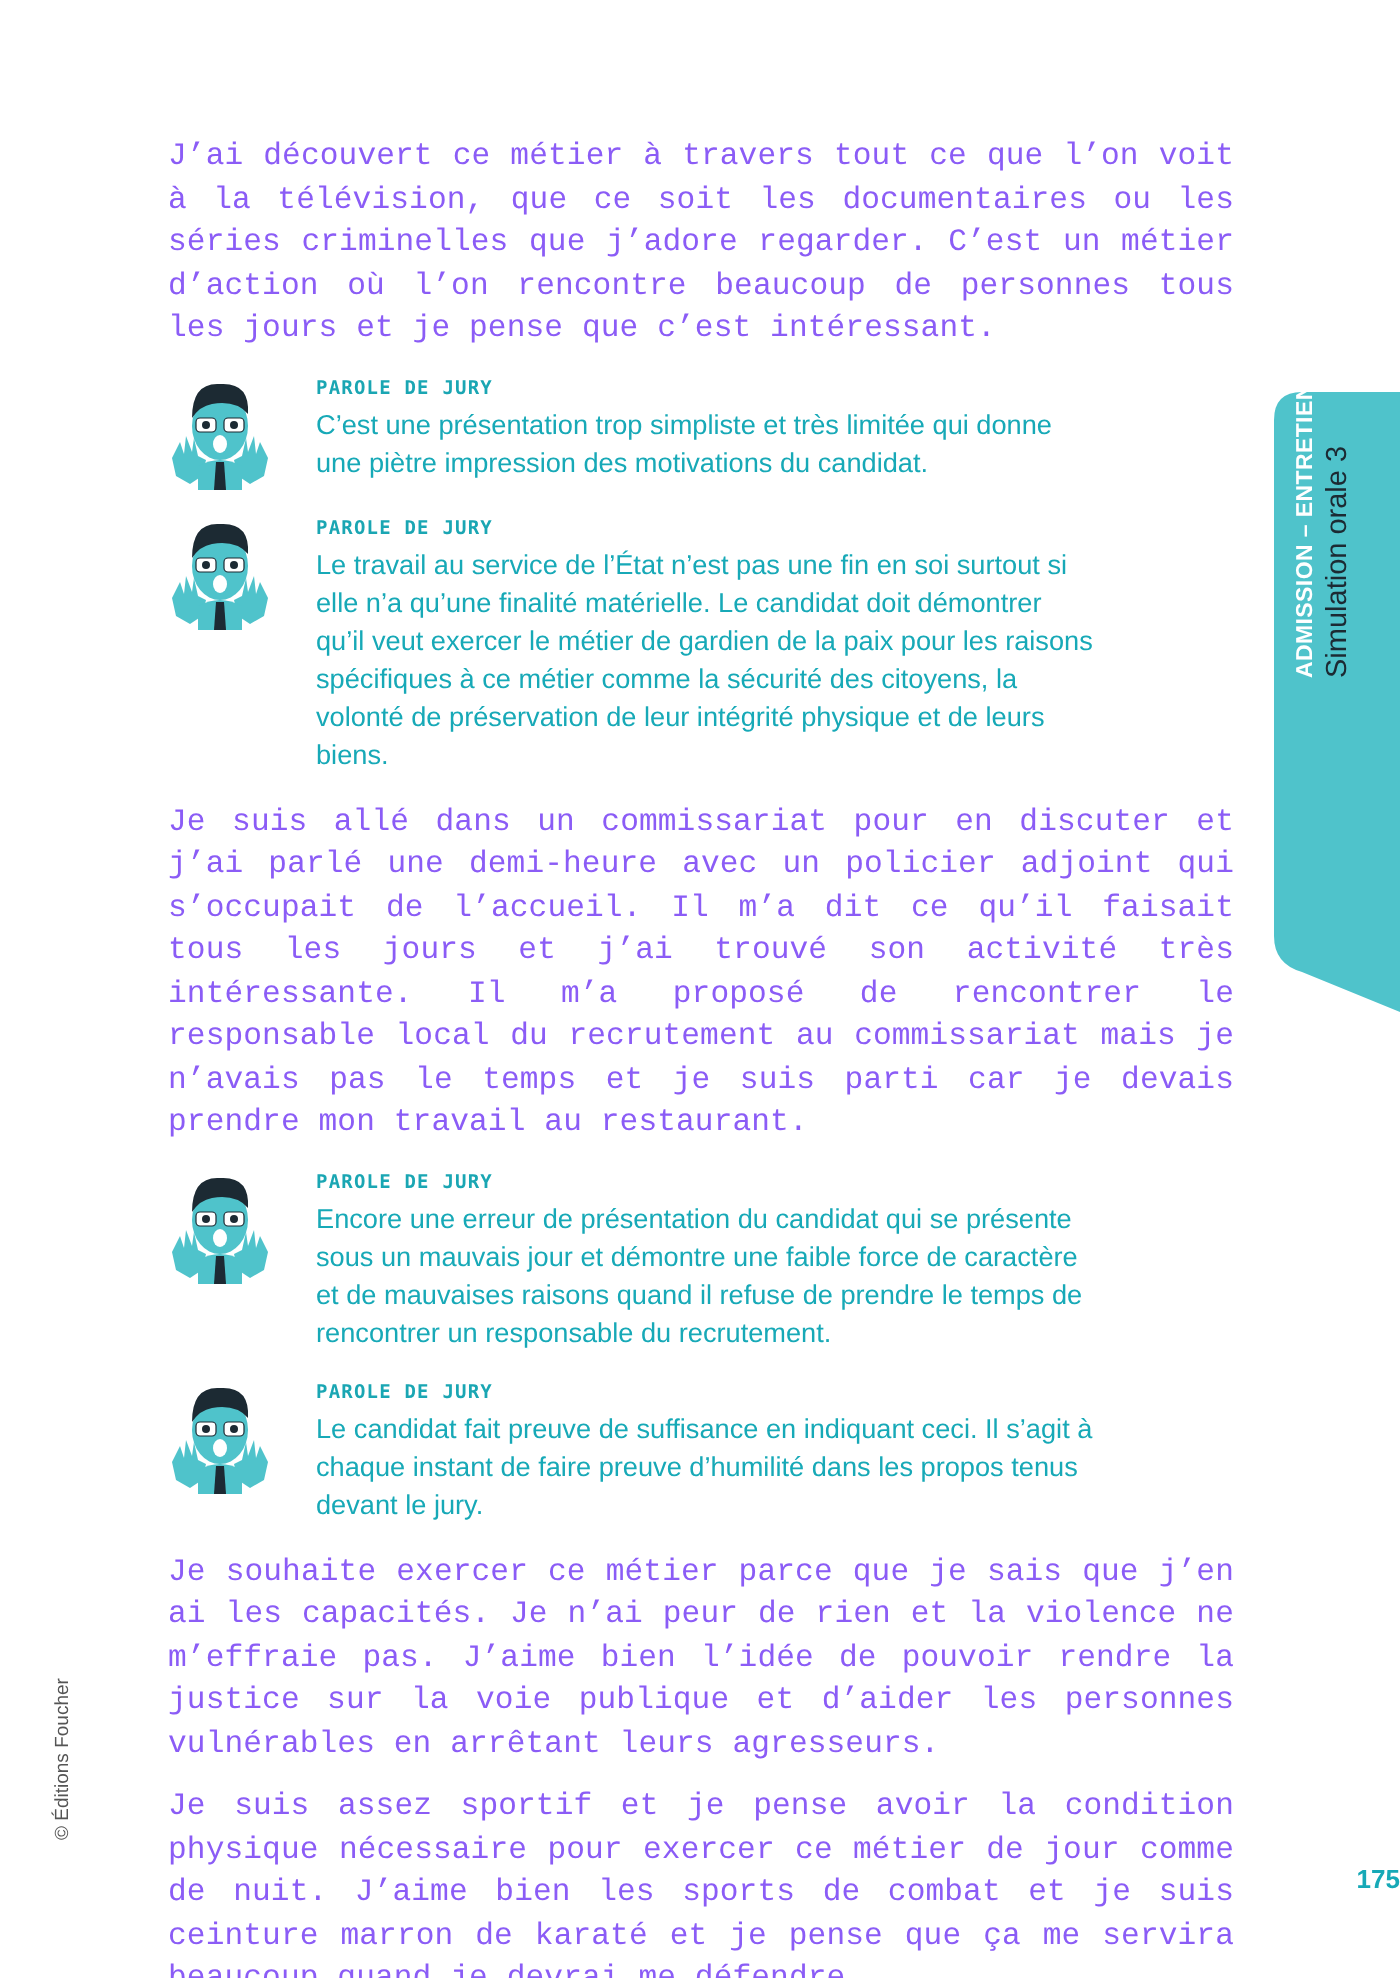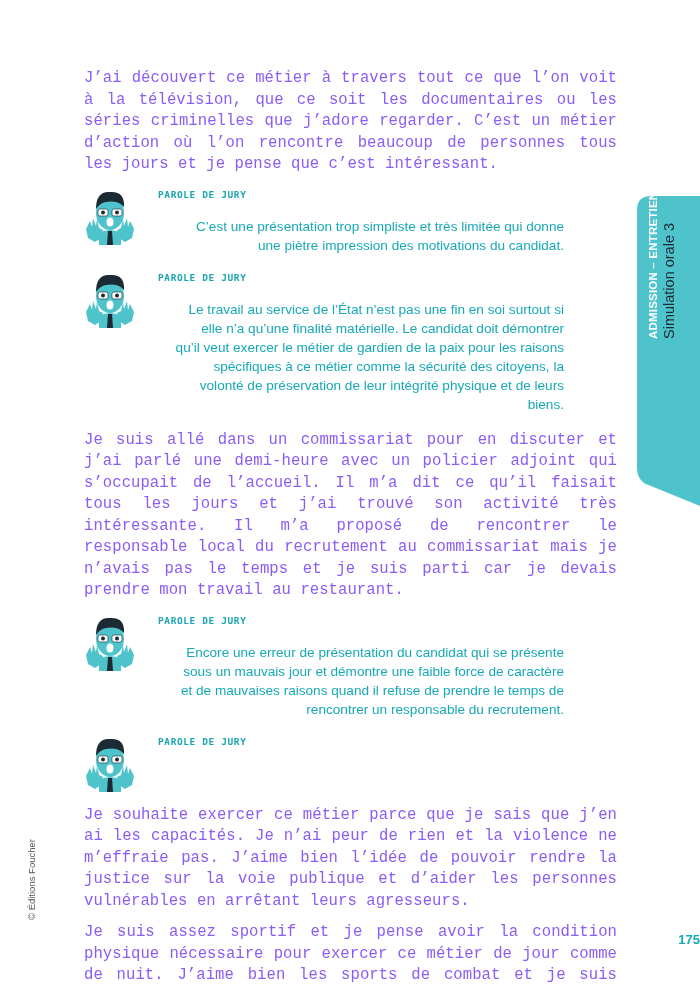--- a/index.html
+++ b/index.html
@@ -16,21 +16,21 @@
   .jury {
     position: relative; margin: 12px 0 14px 0; padding-left: 74px; min-height: 56px;
   }
   .jury .avatar { position: absolute; left: 0; top: 1px; width: 52px; height: 56px; }
   .jury .label {
     font-family: "DejaVu Sans Mono", "Liberation Mono", monospace; font-weight: bold;
     font-size: 9.5px; letter-spacing: 0.6px; color: #1aa6b3; line-height: 13px; margin-bottom: 2px;
   }
   .jury .text {
     font-family: "Liberation Sans", "DejaVu Sans", sans-serif; font-size: 13.6px; line-height: 19px;
-    color: #17a9b7; margin: 16px; width: 390px; text-align: right;
+    color: #17a9b7; margin: 0; width: 390px;
   }
   .side-tab {
     position: absolute; left: 637px; top: 196px; width: 63px; height: 310px;
   }
   .side-tab svg { position: absolute; left: 0; top: 0; }
   .side-tab .tab-text {
     position: absolute; left: 8px; top: 8px; width: 48px; height: 135px;
   }
   .tab-rot {
     position: absolute; left: 0; top: 135px; transform-origin: 0 0; transform: rotate(-90deg);
@@ -125,20 +125,21 @@
       <path d="M24 42 l4 0 l1 14 l-6 0 z" fill="#1c2a33"></path>
       <ellipse cx="26" cy="24" rx="14" ry="17" fill="#4fc3cb"></ellipse>
       <path d="M12 20 q0 -18 14 -17 q15 -1 14 15 q-6 -7 -18 -5 q-6 1 -10 7 z" fill="#1c2a33"></path>
       <rect x="14" y="20" width="10" height="7" rx="2" fill="#ffffff" stroke="#1c2a33" stroke-width="0.6"></rect>
       <rect x="28" y="20" width="10" height="7" rx="2" fill="#ffffff" stroke="#1c2a33" stroke-width="0.6"></rect>
       <circle cx="19" cy="23.5" r="2" fill="#1c2a33"></circle>
       <circle cx="33" cy="23.5" r="2" fill="#1c2a33"></circle>
       <ellipse cx="26" cy="33" rx="3.5" ry="4.5" fill="#ffffff"></ellipse>
     </svg>
     <div class="label">PAROLE DE JURY</div>
+    <p class="text">Le candidat fait preuve de suffisance en indiquant ceci. Il s’agit à chaque instant de faire preuve d’humilité dans les propos tenus devant le jury.</p>
   </div>
 
   <p class="para">Je souhaite exercer ce métier parce que je sais que j’en ai les capacités. Je n’ai peur de rien et la violence ne m’effraie pas. J’aime bien l’idée de pouvoir rendre la justice sur la voie publique et d’aider les personnes vulnérables en arrêtant leurs agresseurs.</p>
   <p class="para">Je suis assez sportif et je pense avoir la condition physique nécessaire pour exercer ce métier de jour comme de nuit. J’aime bien les sports de combat et je suis ceinture marron de karaté et je pense que ça me servira beaucoup quand je devrai me défendre.</p>
 </div>
 
 <div class="side-tab">
   <svg width="63" height="310" viewBox="0 0 63 310">
     <path d="M14 0 L63 0 L63 310 L14 290 Q0 286 0 272 L0 14 Q0 0 14 0 Z" fill="#4fc3cb"></path>
   </svg>

